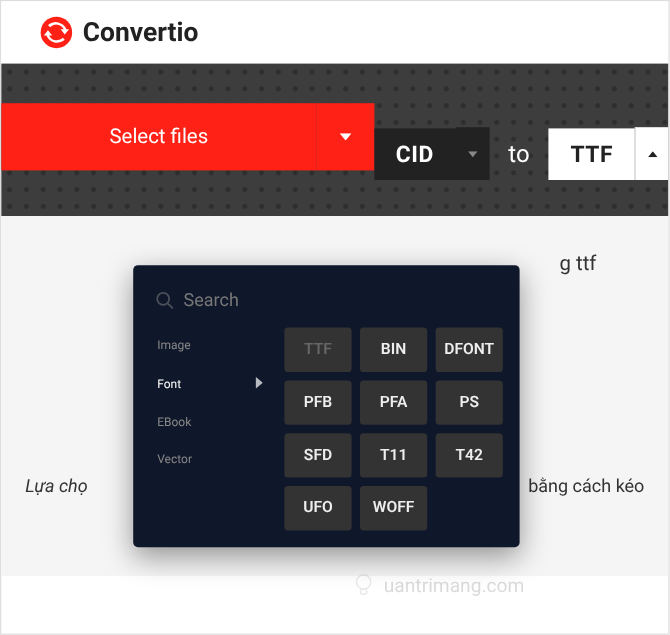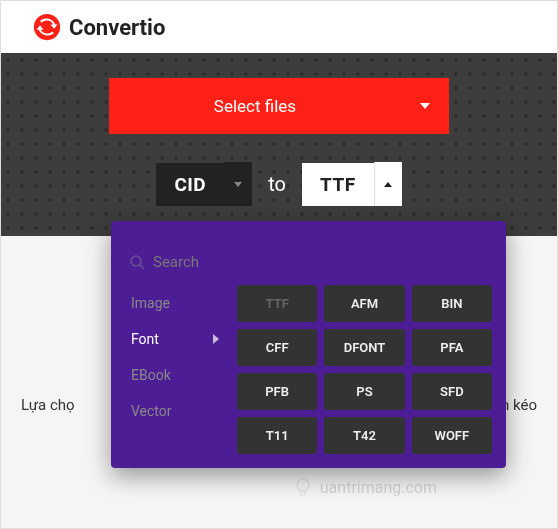--- a/index.html
+++ b/index.html
@@ -2,49 +2,49 @@
 <html><head>
 <meta charset="utf-8">
 <style>
 * { margin: 0; padding: 0; box-sizing: border-box; font-family: -apple-system, BlinkMacSystemFont, "Segoe UI", Roboto, sans-serif; }
 body { width: 558px; height: 529px; overflow: hidden; background: #fff; position: relative; border: 1px solid #ddd; }
 
 .header { display: flex; align-items: center; padding: 12px 32px; background: #fff; }
 .logo-icon { width: 28px; height: 28px; margin-right: 8px; }
 .brand { font-size: 22px; font-weight: 700; color: #222; }
 
-.hero { background: #3d3d3d; background-image: radial-gradient(circle, rgba(0,0,0,0.25) 2px, transparent 2px); background-size: 14px 14px; padding: 25px 0 30px; display: flex; flex-direction: column; align-items: center; }
+.hero { background: #3d3d3d; background-image: radial-gradient(circle, rgba(0,0,0,0.25) 2px, transparent 2px); background-size: 14px 14px; padding: 25px 0 30px; display: flex; align-items: center; }
 
 .select-files { display: flex; width: 340px; height: 56px; }
 .select-files-main { flex: 1; background: #ff2116; color: #fff; font-size: 17px; font-weight: 400; display: flex; align-items: center; justify-content: center; cursor: pointer; border: none; }
 .select-files-drop { width: 48px; background: #ff2116; border-left: 1px solid rgba(0,0,0,0.15); display: flex; align-items: center; justify-content: center; cursor: pointer; border: none; }
 .select-files-drop svg { fill: #fff; }
 
 .convert-row { display: flex; align-items: center; gap: 10px; margin-top: 28px; }
 .fmt-box { display: flex; align-items: center; }
 .fmt-main { background: #222; color: #fff; font-weight: 700; font-size: 19px; padding: 10px 18px; border: none; cursor: pointer; letter-spacing: 0.5px; }
 .fmt-arrow { background: #222; border-left: 1px solid rgba(255,255,255,0.08); width: 28px; height: 44px; display: flex; align-items: center; justify-content: center; cursor: pointer; border: none; }
 .fmt-arrow.light { background: #fff; border-left: 1px solid #ddd; }
 .fmt-main.light { background: #fff; color: #222; }
 .to-label { color: #fff; font-size: 20px; font-weight: 400; padding: 0 6px; }
 
 .content-bg { background: #f5f5f5; padding: 30px 40px; min-height: 300px; }
 .ttf-text { text-align: right; color: #333; font-size: 17px; padding-right: 20px; margin-bottom: 40px; }
-.desc-left { position: absolute; left: 20px; top: 395px; color: #333; font-size: 15px; }
+.desc-left { position: absolute; left: 20px; top: 395px; color: #333; font-size: 15px; font-style: italic; }
 .desc-right { position: absolute; right: 20px; top: 395px; color: #333; font-size: 15px; }
 
-.dropdown { position: absolute; left: 110px; top: 220px; width: 395px; background: #4c1d95; border-radius: 4px; box-shadow: 0 8px 24px rgba(0,0,0,0.4); padding: 26px 14px 14px 14px; z-index: 10; }
+.dropdown { position: absolute; left: 110px; top: 220px; width: 322px; background: #0f172a; border-radius: 4px; box-shadow: 0 8px 24px rgba(0,0,0,0.4); padding: 14px 14px 14px 14px; z-index: 10; }
 .search-row { display: flex; align-items: center; padding: 6px 4px 14px; }
 .search-row svg { opacity: 0.5; margin-right: 8px; }
 .search-input { background: transparent; border: none; color: #aaa; font-size: 15px; outline: none; flex: 1; }
 .search-input::placeholder { color: #777; }
 
 .dd-body { display: flex; gap: 12px; }
 .categories { width: 100px; display: flex; flex-direction: column; }
-.cat-item { color: #888; font-size: 14px; padding: 10px 6px; cursor: pointer; display: flex; align-items: center; justify-content: space-between; }
+.cat-item { color: #888; font-size: 10px; padding: 10px 6px; cursor: pointer; display: flex; align-items: center; justify-content: space-between; }
 .cat-item.active { color: #fff; }
 .cat-chevron { opacity: 0.7; }
 
 .formats { flex: 1; display: grid; grid-template-columns: repeat(3, 1fr); gap: 7px; }
 .fmt-btn { background: #333; color: #eee; font-size: 13px; font-weight: 600; padding: 11px 0; text-align: center; border-radius: 3px; cursor: pointer; border: none; }
 .fmt-btn.disabled { color: #666; cursor: default; }
 
 .watermark { position: absolute; right: 120px; bottom: 30px; opacity: 0.3; display: flex; align-items: center; gap: 6px; color: #888; font-size: 16px; pointer-events: none; }
 .watermark svg { opacity: 0.6; }
 </style>
@@ -120,30 +120,29 @@
         </div>
         <div class="cat-item">
           <span>EBook</span>
         </div>
         <div class="cat-item">
           <span>Vector</span>
         </div>
       </div>
     <div class="formats" id="formats">
         <button class="fmt-btn disabled">TTF</button>
-        <button class="fmt-btn">AFM</button>
         <button class="fmt-btn">BIN</button>
-        <button class="fmt-btn">CFF</button>
         <button class="fmt-btn">DFONT</button>
+        <button class="fmt-btn">PFB</button>
         <button class="fmt-btn">PFA</button>
-        <button class="fmt-btn">PFB</button>
         <button class="fmt-btn">PS</button>
         <button class="fmt-btn">SFD</button>
         <button class="fmt-btn">T11</button>
         <button class="fmt-btn">T42</button>
+        <button class="fmt-btn">UFO</button>
         <button class="fmt-btn">WOFF</button>
       </div>
   </div>
 </div>
 
 <div class="watermark">
   <svg width="22" height="22" viewBox="0 0 22 22">
     <circle cx="11" cy="9" r="6" fill="none" stroke="#888" stroke-width="1.2"></circle>
     <rect x="8.5" y="15" width="5" height="4" rx="1" fill="none" stroke="#888" stroke-width="1.2"></rect>
   </svg>

